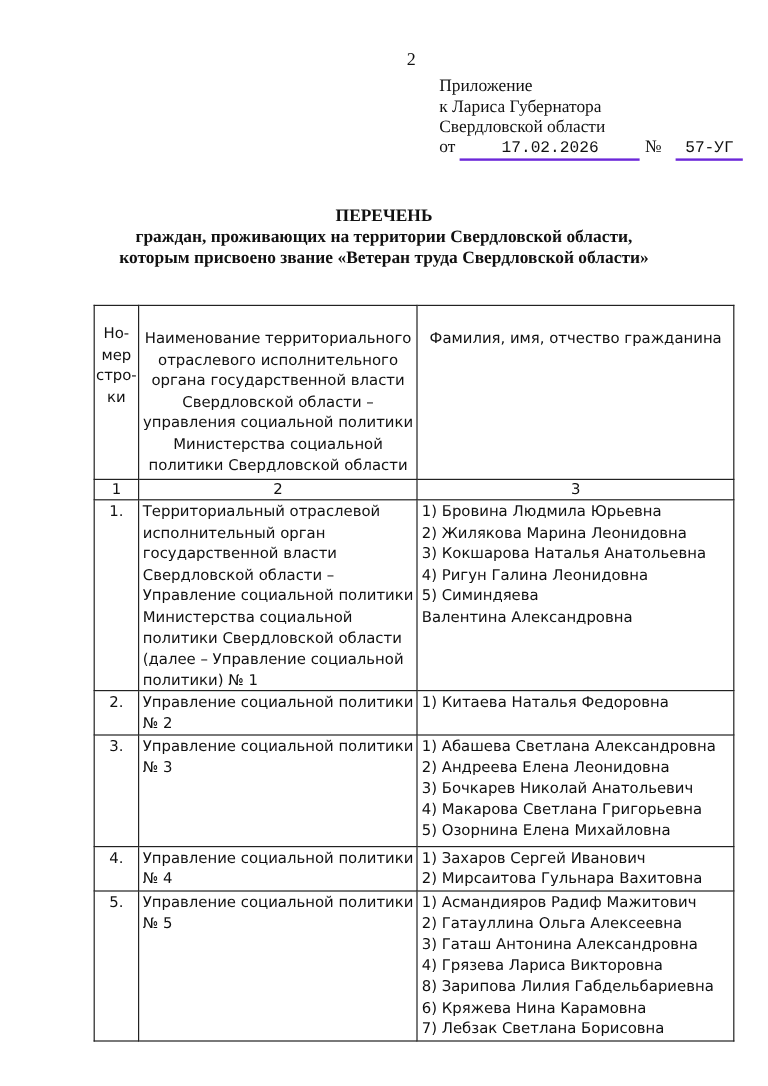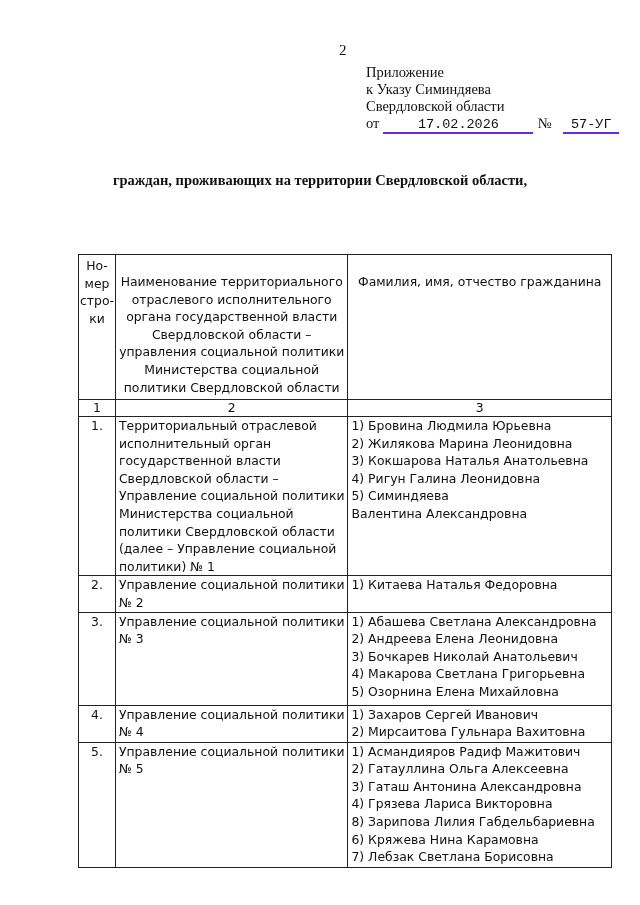--- a/index.html
+++ b/index.html
@@ -36,49 +36,51 @@
     font-family: "DejaVu Sans", "Liberation Sans", sans-serif;
     font-size: 12.4px; line-height: 17.6px;
   }
   table.list td {
     border: 1px solid #222; vertical-align: top; padding: 0 3px;
   }
   col.c1 { width: 36px; }
   col.c2 { width: 230px; }
   col.c3 { width: 268px; }
   tr.head td { text-align: center; height: 126px; padding-top: 18px; }
-  tr.head td.c1 { padding: 2px 1px 0 1px; }
+  tr.head td.c1 { padding: 14px 1px 0 1px; }
   tr.idx td { text-align: center; height: 16px; line-height: 16px; }
   td.num { text-align: center; }
   td.org { padding-left: 3px; }
   td.names { padding-left: 2px; }
   .name-line { display: block; white-space: nowrap; }
   .org-line { display: block; white-space: nowrap; }
   tr.r1 td { height: 157px; }
   tr.r2 td { height: 34px; }
   tr.r3 td { height: 92px; }
   tr.r4 td { height: 36px; }
   tr.r5 td { height: 124px; }
 </style>
 </head>
 <body>
 
 <div class="page-num">2</div>
 
 <div class="appendix">
   <span class="line">Приложение</span>
-  <span class="line">к Указу Симиндяева</span>
+  <span class="line">к Лариса Губернатора</span>
   <span class="line">Свердловской области</span>
   <span class="line">
     <span>от</span><span class="field date-field">17.02.2026</span><span class="no-sign">№</span><span class="field num-field">57-УГ</span>
   </span>
 </div>
 
 <div class="title-block">
+  <span class="title-line">ПЕРЕЧЕНЬ</span>
   <span class="title-line">граждан, проживающих на территории Свердловской области,</span>
+  <span class="title-line">которым присвоено звание «Ветеран труда Свердловской области»</span>
 </div>
 
 <table class="list">
   <colgroup>
       <col class="c1">
       <col class="c2">
       <col class="c3">
     </colgroup>
   <tbody>
       <tr class="head">

